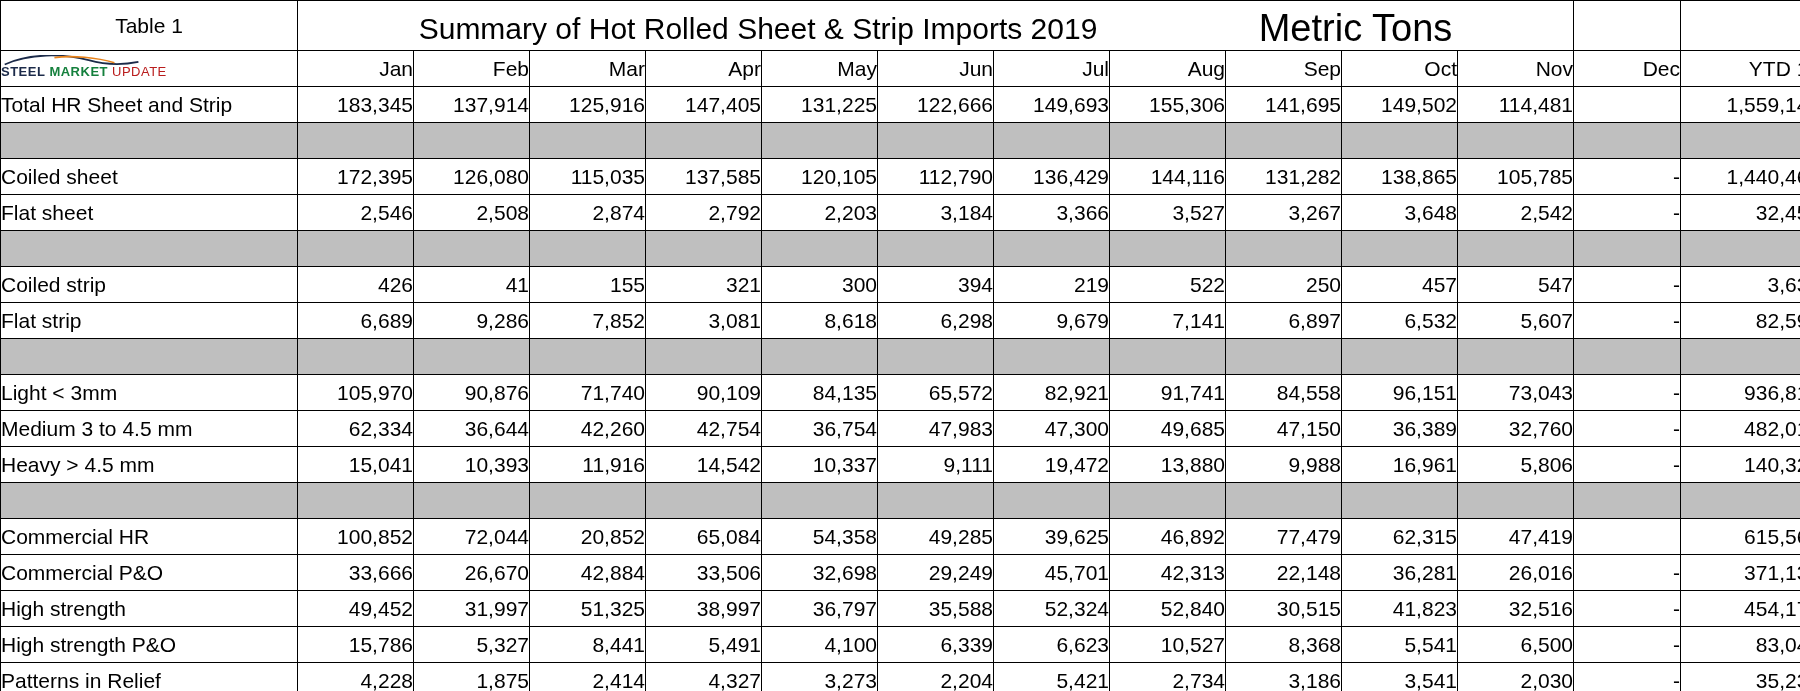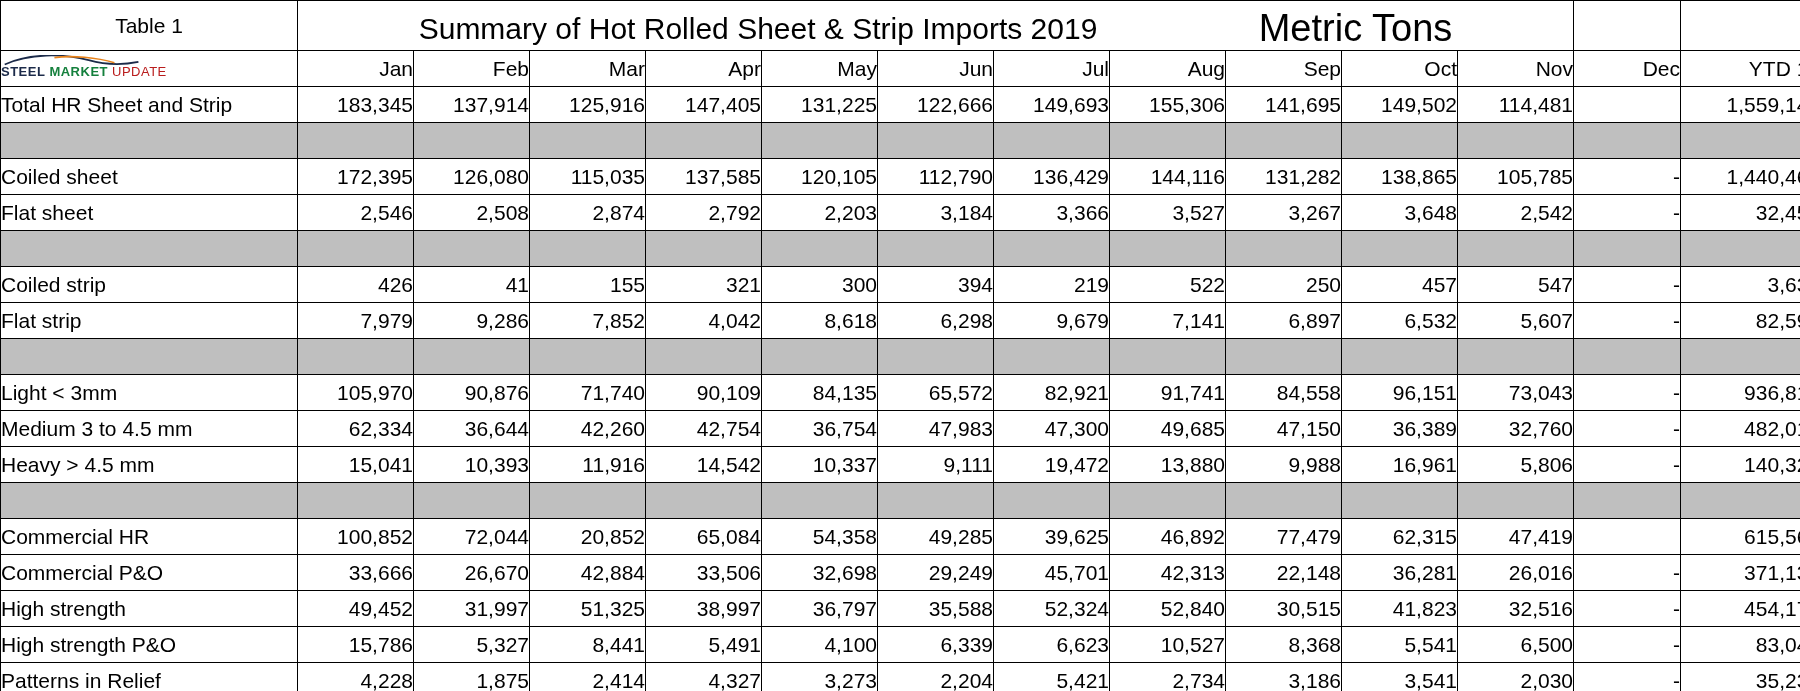--- a/index.html
+++ b/index.html
@@ -274,24 +274,24 @@
           <td class="num">219</td>
           <td class="num">522</td>
           <td class="num">250</td>
           <td class="num">457</td>
           <td class="num">547</td>
           <td class="num">-</td>
           <td class="num">3,632</td>
         </tr>
         <tr>
           <td class="rowlabel">Flat strip</td>
-          <td class="num">7,979</td>
+          <td class="num">6,689</td>
           <td class="num">9,286</td>
           <td class="num">7,852</td>
-          <td class="num">4,042</td>
+          <td class="num">3,081</td>
           <td class="num">8,618</td>
           <td class="num">6,298</td>
           <td class="num">9,679</td>
           <td class="num">7,141</td>
           <td class="num">6,897</td>
           <td class="num">6,532</td>
           <td class="num">5,607</td>
           <td class="num">-</td>
           <td class="num">82,596</td>
         </tr>

